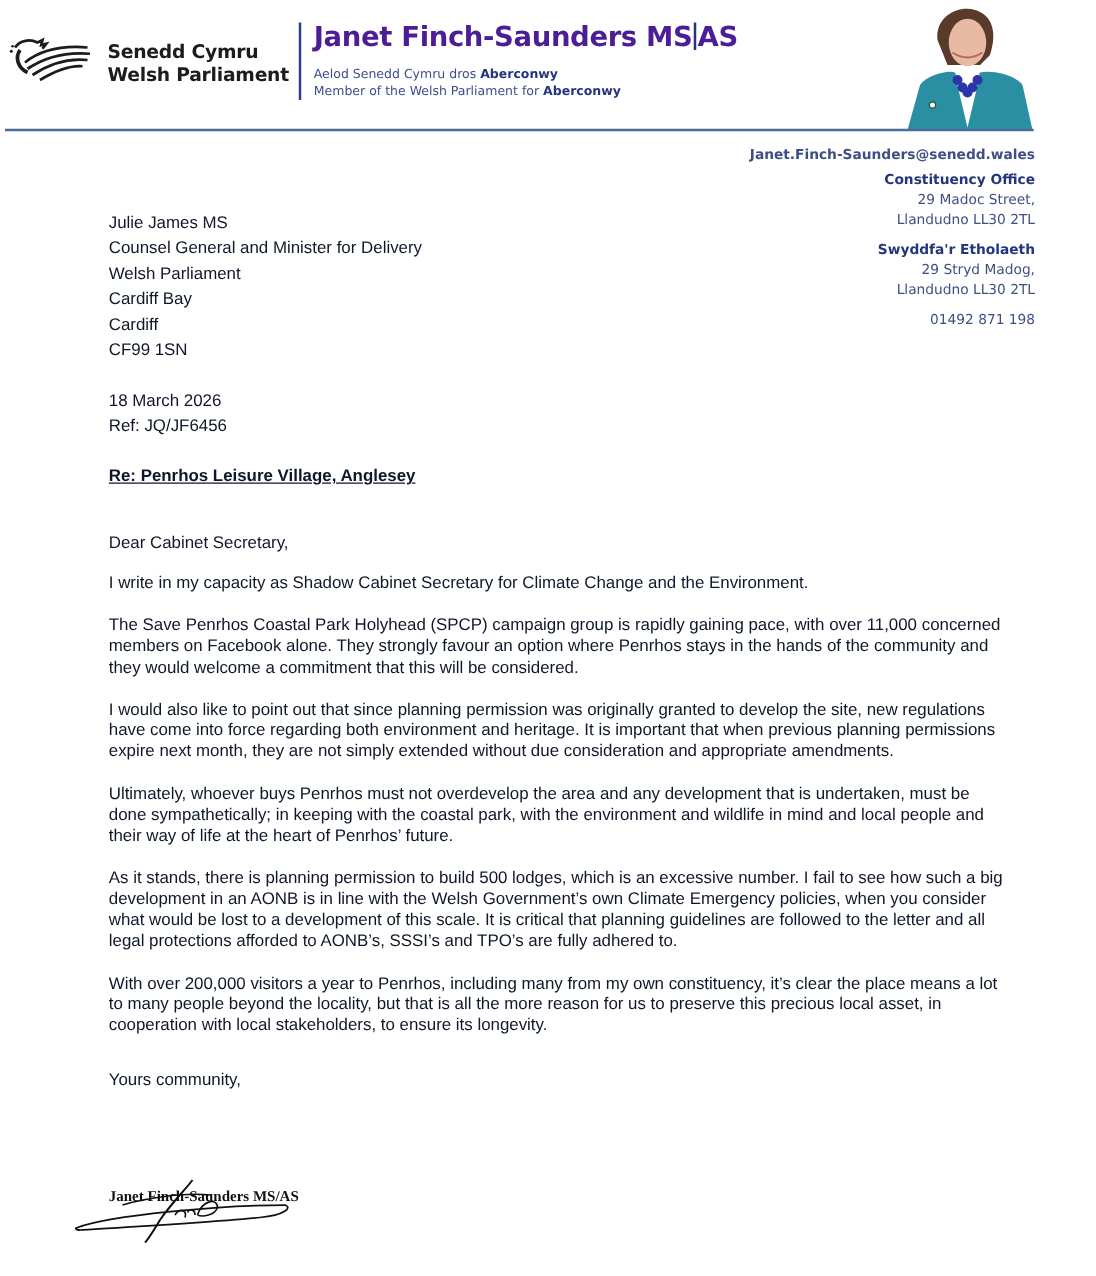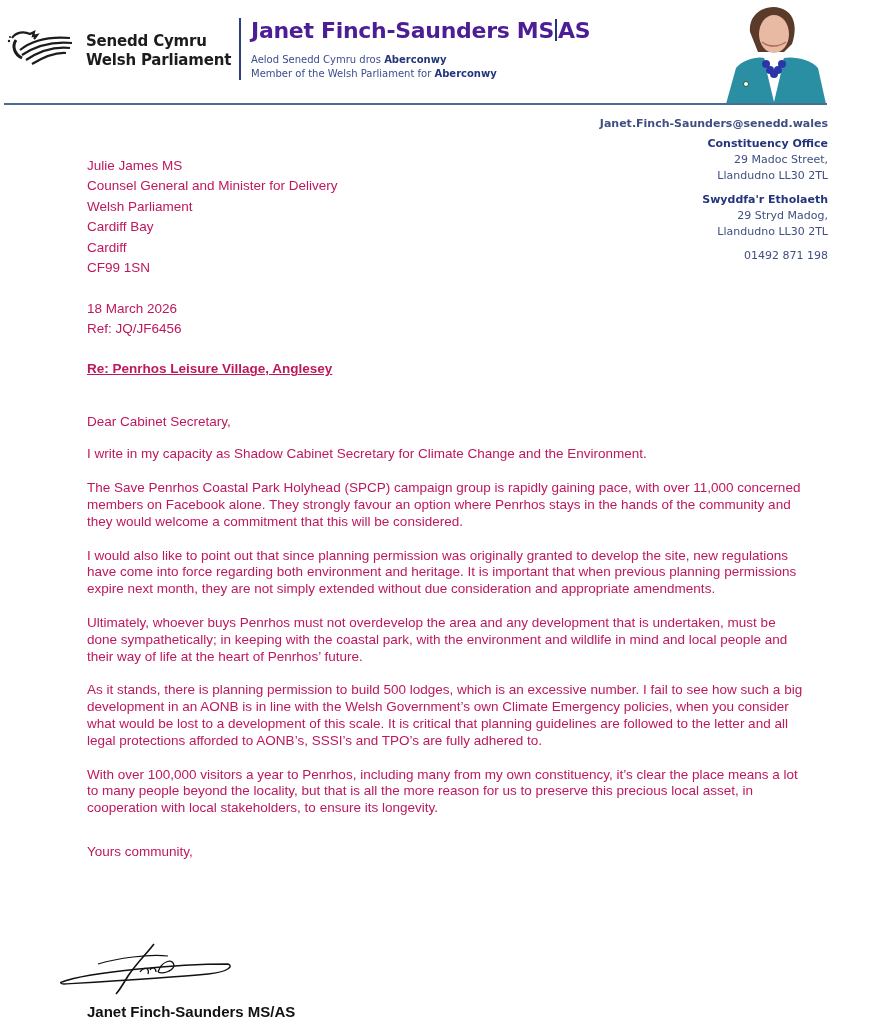--- a/index.html
+++ b/index.html
@@ -19,31 +19,31 @@
   .rule { position: absolute; left: 4px; top: 103px; width: 823px; height: 2px; background: #4a6d96; }
   .photo { position: absolute; left: 722px; top: 4px; width: 106px; height: 100px; }
 
   
   .contact { position: absolute; right: 49px; top: 116px; text-align: right; font-family: "DejaVu Sans", sans-serif; font-size: 11px; line-height: 16px; color: #3f4f82; }
   .contact .email { margin-bottom: 4px; font-weight: bold; }
   .contact .office-title { font-weight: bold; color: #23357c; }
   .contact .gap { height: 8px; }
 
   
-  .letter { position: absolute; left: 87px; top: 156px; width: 720px; font-family: "Liberation Sans", sans-serif; font-size: 13.5px; color: #be185d; }
+  .letter { position: absolute; left: 87px; top: 168px; width: 720px; font-family: "Liberation Sans", sans-serif; font-size: 13.5px; color: #0f172a; }
   .addr div { line-height: 20.4px; }
   .date-block { margin-top: 21px; }
   .date-block div { line-height: 20px; }
   .subject { margin-top: 20px; font-weight: bold; text-decoration: underline; line-height: 20px; }
   .salutation { margin-top: 34px; line-height: 17px; }
   .para { margin-top: 17px; line-height: 16.8px; }
   .para.first { margin-top: 16px; }
   .closing { margin-top: 26px; line-height: 17px; }
   .signature { position: absolute; left: 58px; top: 942px; width: 180px; height: 58px; }
-  .signer { position: absolute; left: 87px; top: 1003px; font-family: Liberation Sans, sans-serif; font-weight: bold; font-size: 15px; color: #111; }
+  .signer { position: absolute; left: 87px; top: 950px; font-family: Liberation Serif, serif; font-weight: bold; font-size: 12px; color: #111; }
 </style>
 </head>
 <body>
 
 <div class="header">
   <svg class="logo-mark" viewBox="0 0 70 40">
     <path d="M6 10 C10 4, 18 3, 24 6 L28 4 L27 8 L31 7 L28 11" fill="none" stroke="#1c1c1c" stroke-width="2.2"></path>
     <path d="M10 12 C6 18, 8 26, 16 30" fill="none" stroke="#1c1c1c" stroke-width="3"></path>
     <path d="M14 22 C24 14, 40 8, 64 10" fill="none" stroke="#1c1c1c" stroke-width="2.2"></path>
     <path d="M16 27 C28 19, 44 13, 66 15" fill="none" stroke="#1c1c1c" stroke-width="2.2"></path>
@@ -103,21 +103,21 @@
     <div>18 March 2026</div>
     <div>Ref: JQ/JF6456</div>
   </div>
   <div class="subject">Re: Penrhos Leisure Village, Anglesey</div>
   <div class="salutation">Dear Cabinet Secretary,</div>
   <div class="para first">I write in my capacity as Shadow Cabinet Secretary for Climate Change and the Environment.</div>
   <div class="para">The Save Penrhos Coastal Park Holyhead (SPCP) campaign group is rapidly gaining pace, with over 11,000 concerned members on Facebook alone. They strongly favour an option where Penrhos stays in the hands of the community and they would welcome a commitment that this will be considered.</div>
   <div class="para">I would also like to point out that since planning permission was originally granted to develop the site, new regulations have come into force regarding both environment and heritage. It is important that when previous planning permissions expire next month, they are not simply extended without due consideration and appropriate amendments.</div>
   <div class="para">Ultimately, whoever buys Penrhos must not overdevelop the area and any development that is undertaken, must be done sympathetically; in keeping with the coastal park, with the environment and wildlife in mind and local people and their way of life at the heart of Penrhos’ future.</div>
   <div class="para">As it stands, there is planning permission to build 500 lodges, which is an excessive number. I fail to see how such a big development in an AONB is in line with the Welsh Government’s own Climate Emergency policies, when you consider what would be lost to a development of this scale. It is critical that planning guidelines are followed to the letter and all legal protections afforded to AONB’s, SSSI’s and TPO’s are fully adhered to.</div>
-  <div class="para">With over 100,000 visitors a year to Penrhos, including many from my own constituency, it’s clear the place means a lot to many people beyond the locality, but that is all the more reason for us to preserve this precious local asset, in cooperation with local stakeholders, to ensure its longevity.</div>
+  <div class="para">With over 200,000 visitors a year to Penrhos, including many from my own constituency, it’s clear the place means a lot to many people beyond the locality, but that is all the more reason for us to preserve this precious local asset, in cooperation with local stakeholders, to ensure its longevity.</div>
   <div class="closing">Yours community,</div>
 </div>
 
 <svg class="signature" viewBox="0 0 180 58">
   <path d="M96 2 C90 10, 78 22, 70 34 C64 44, 60 50, 58 52" fill="none" stroke="#111" stroke-width="1.6"></path>
   <path d="M40 22 C60 16, 90 12, 110 14" fill="none" stroke="#111" stroke-width="1.2"></path>
   <path d="M82 30 C86 24, 92 26, 90 32 M92 28 C94 24, 98 26, 98 30 M100 30 C104 18, 116 16, 116 24 C114 30, 104 32, 100 30" fill="none" stroke="#111" stroke-width="1.3"></path>
   <path d="M4 40 C30 30, 120 22, 170 22 C176 24, 170 30, 150 32 C110 36, 40 40, 6 42 C2 42, 2 40, 4 40" fill="none" stroke="#111" stroke-width="1.4"></path>
 </svg>
 <div class="signer">Janet Finch-Saunders MS/AS</div>

